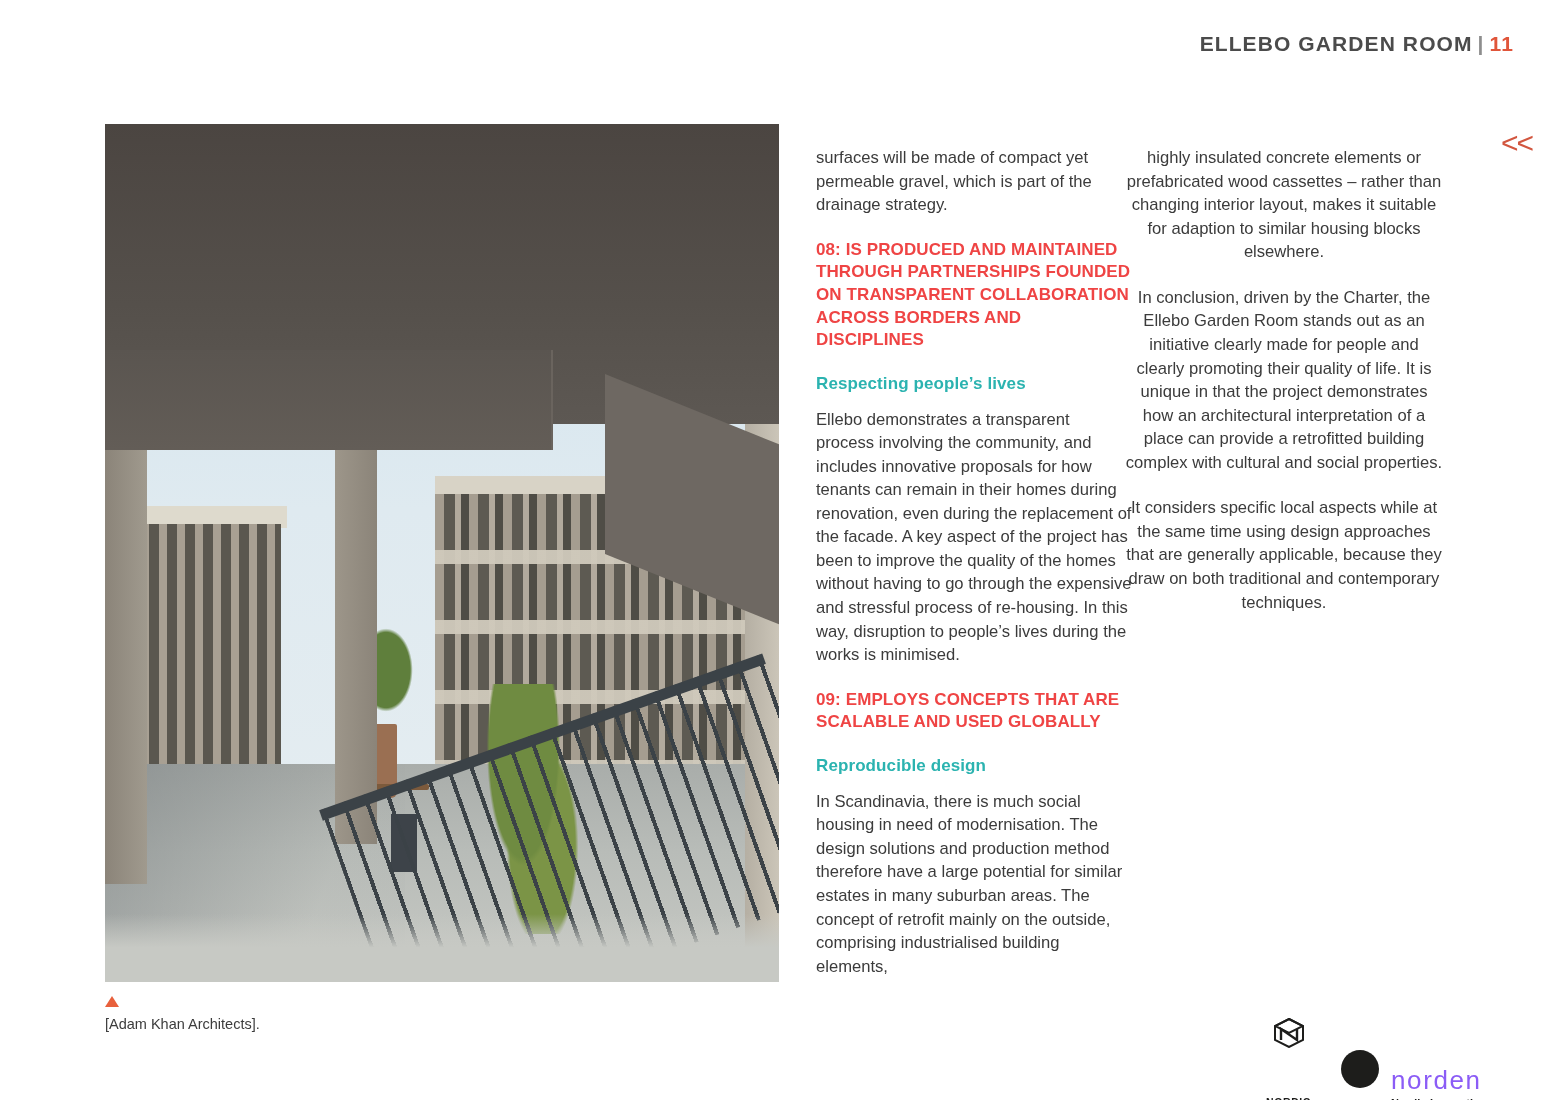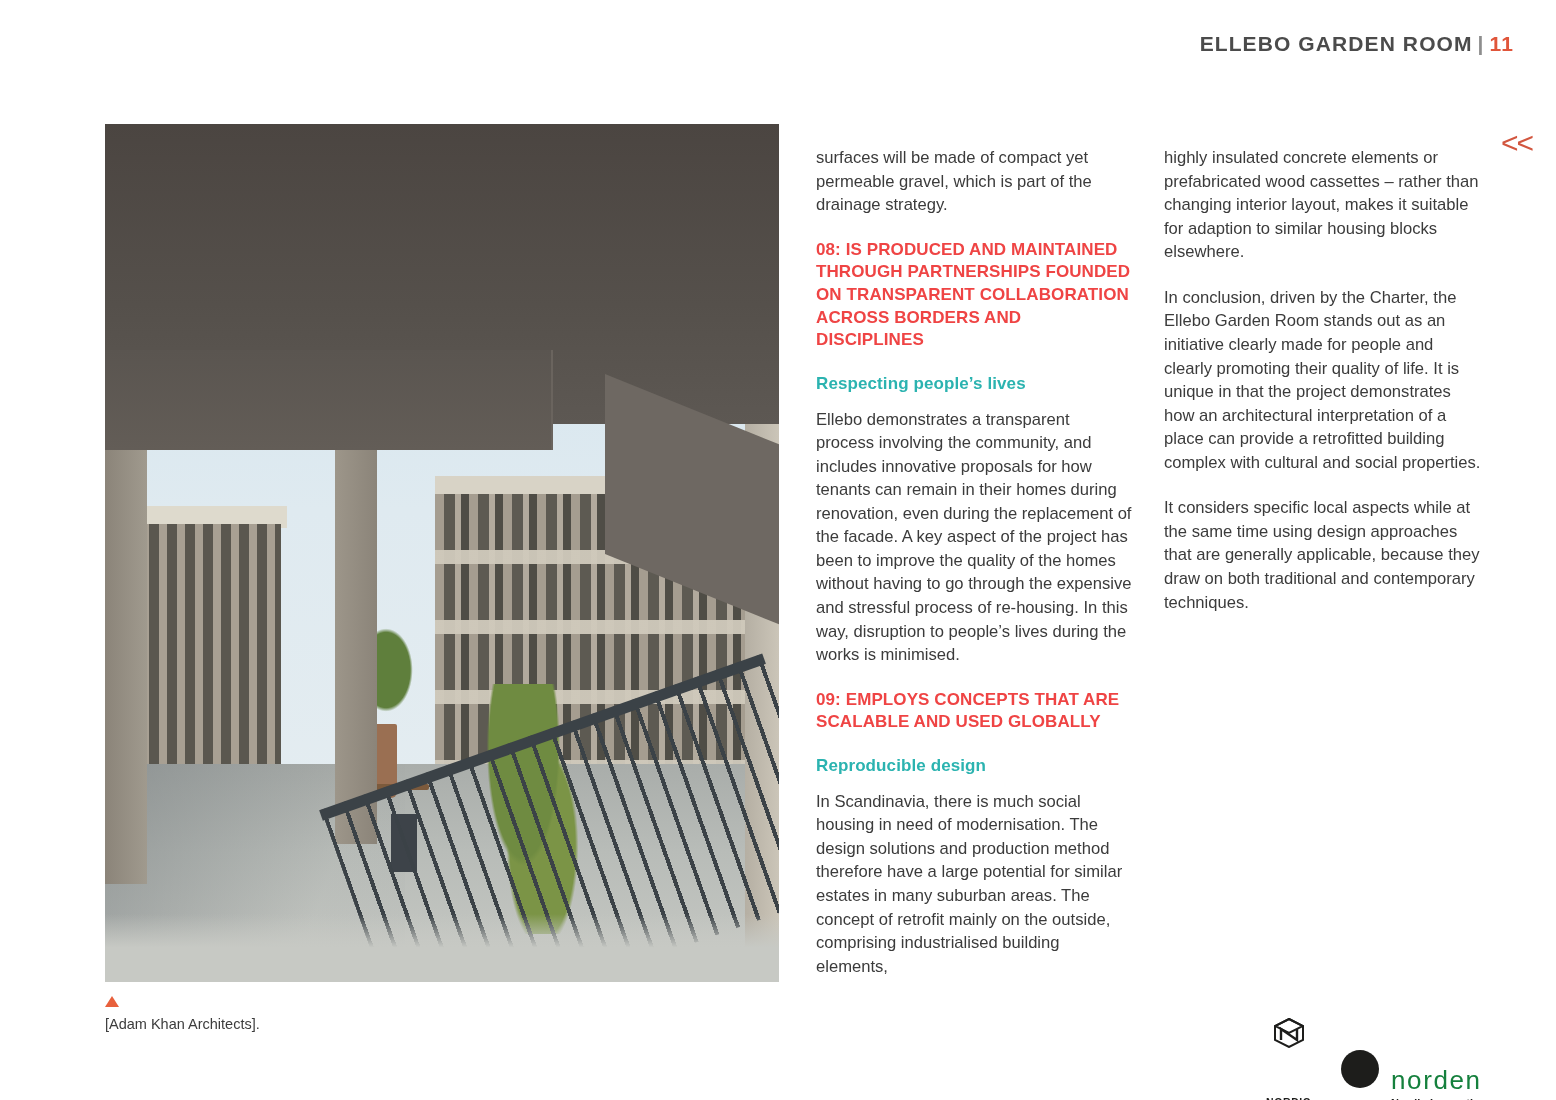--- a/index.html
+++ b/index.html
@@ -325,21 +325,21 @@
 
   
   .col {
     position: absolute;
     top: 134px;
     font-size: 16.6px;
     line-height: 1.42;
     color: #3b3b3b;
   }
   .col-mid { left: 816px; width: 316px; }
-  .col-right { left: 1164px; width: 320px; }
+  .col-right { left: 1124px; width: 320px; text-align: center; }
 
   .col p {
     margin: 12px 0 22px 0;
   }
   .col p.tight { margin-bottom: 0; }
 
   h2.sec {
     margin: 0 0 20px 0;
     font-size: 17px;
     line-height: 1.33;
@@ -393,21 +393,21 @@
   .nd-dot {
     width: 38px;
     height: 38px;
     border-radius: 50%;
     background: #1d1d1b;
   }
   .nd-wordmark {
     font-size: 26px;
     font-weight: 400;
     letter-spacing: 1.6px;
-    color: #15803d;
+    color: #8b5cf6;
     line-height: 1;
     margin-top: 39px;
   }
   .nd-tag {
     font-size: 11px;
     font-weight: 700;
     color: #1d1d1b;
     letter-spacing: 0.15px;
     margin-top: 4px;
   }

